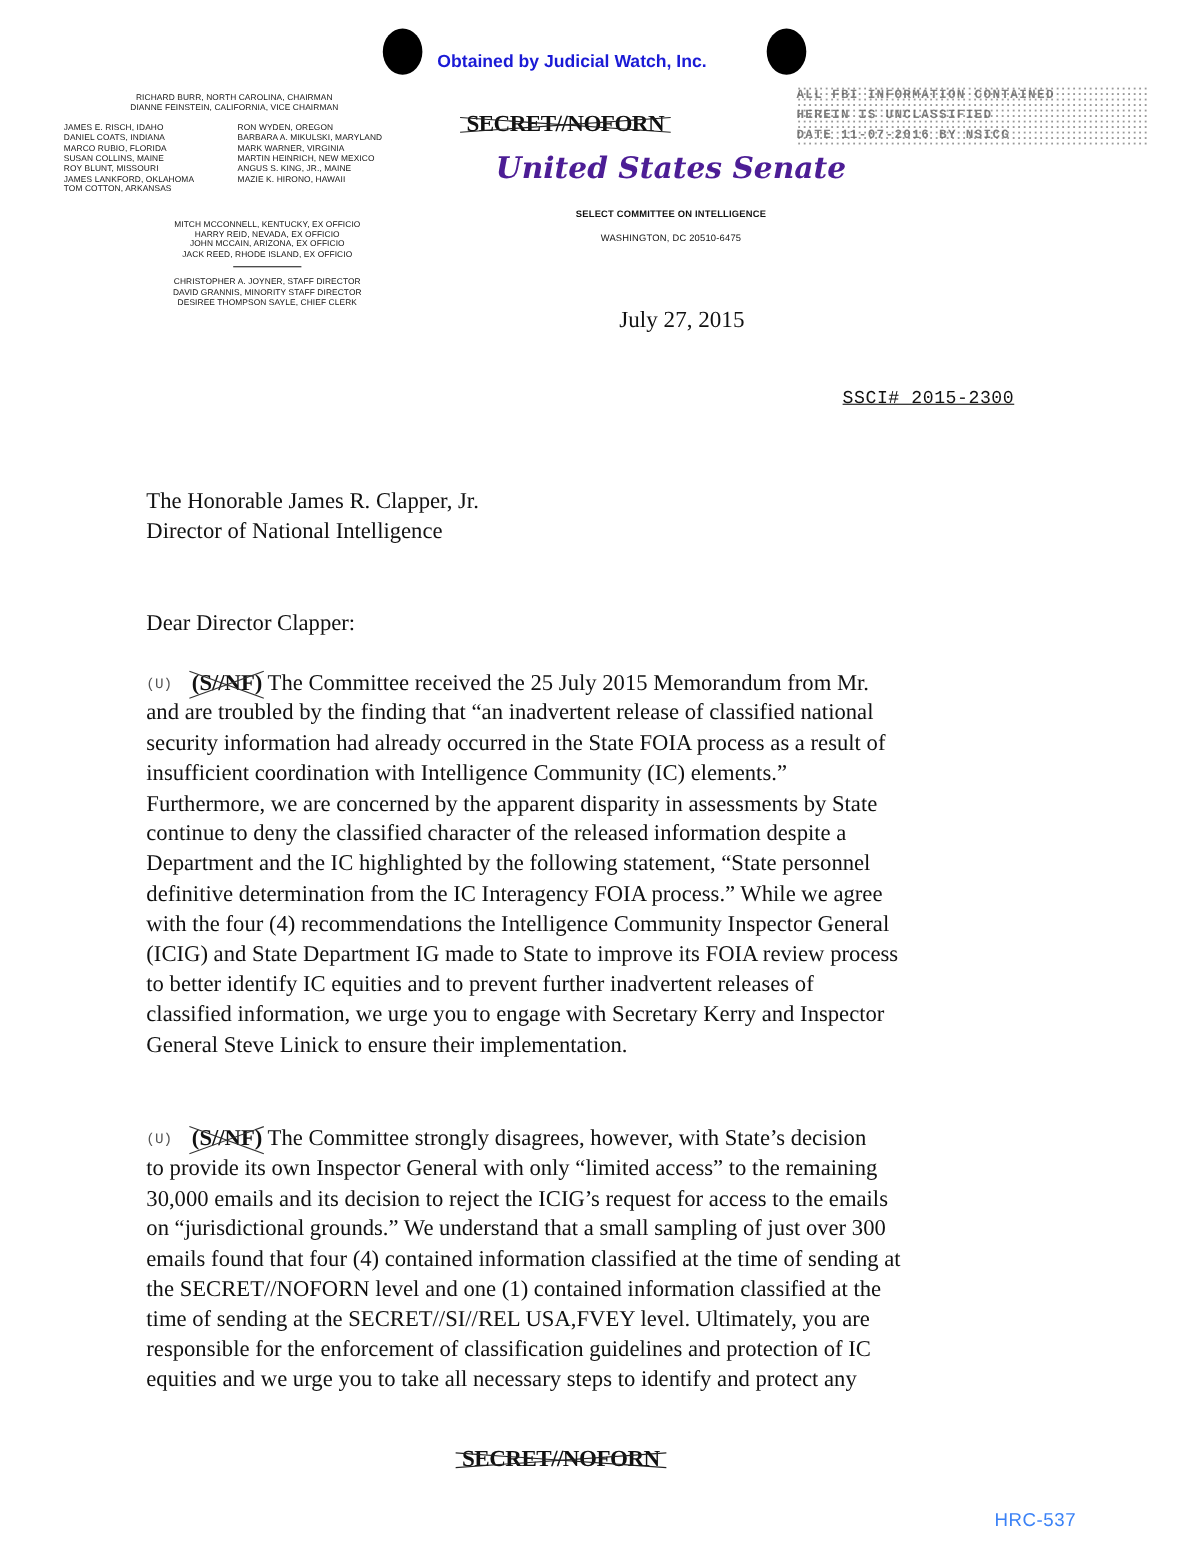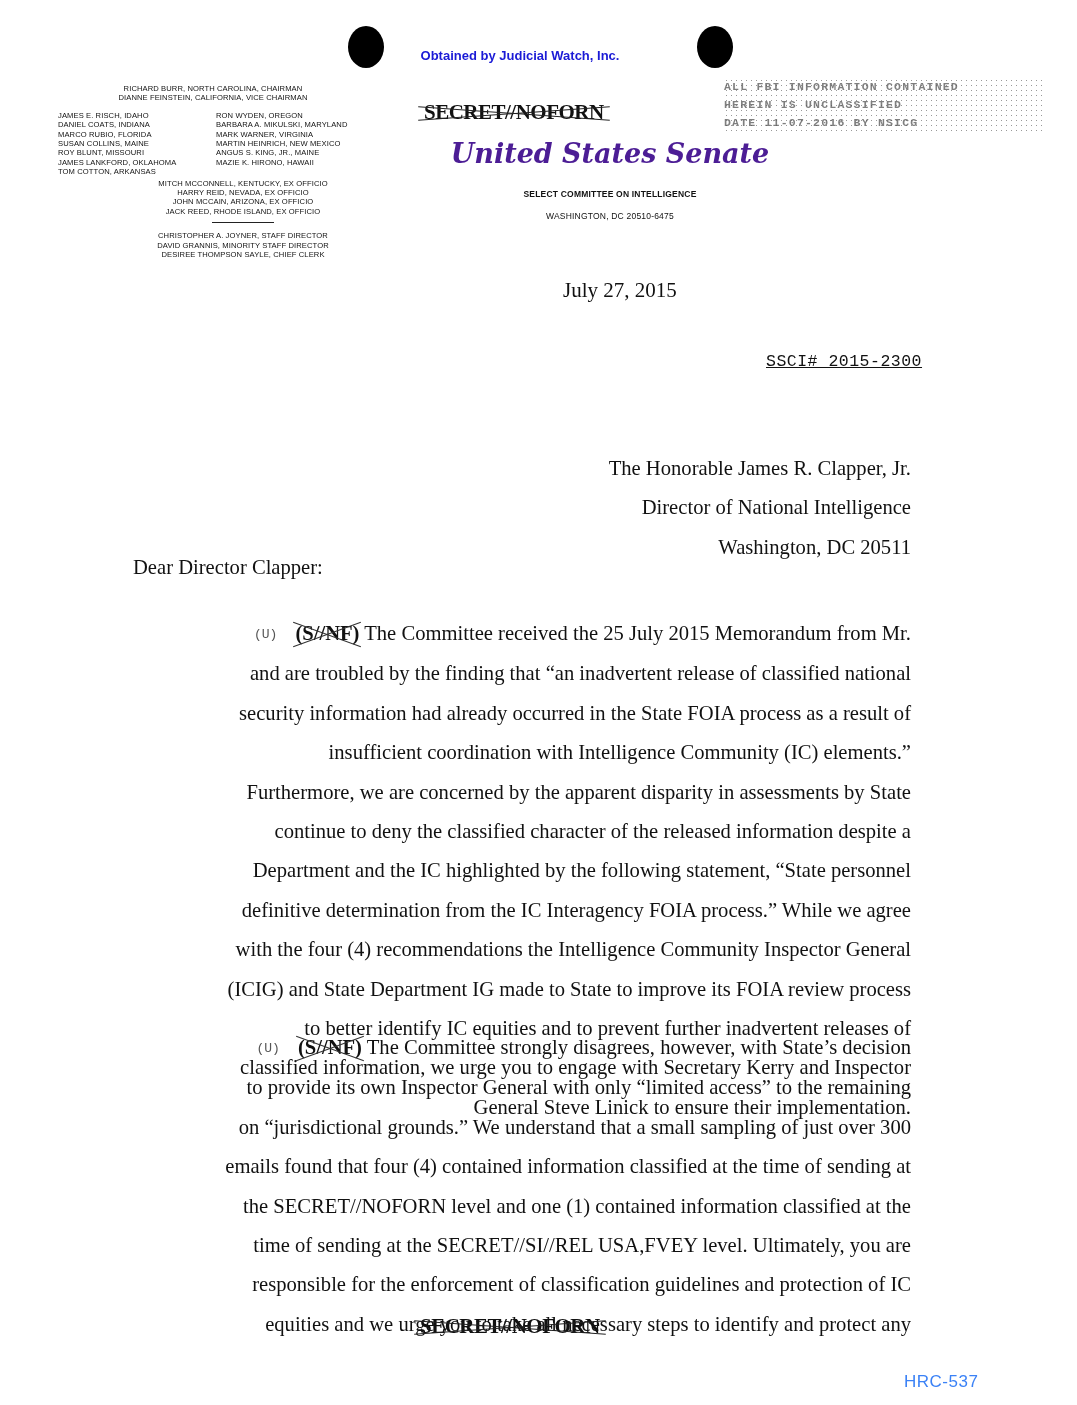--- a/index.html
+++ b/index.html
@@ -4,21 +4,21 @@
 <style>
   html, body { margin: 0; padding: 0; background: #ffffff; }
   body { width: 1077px; height: 1405px; position: relative; overflow: hidden; color: #111; }
   .abs { position: absolute; }
   .sans { font-family: "Liberation Sans", "DejaVu Sans", sans-serif; }
   .serif { font-family: "Liberation Serif", "DejaVu Serif", serif; }
   .mono { font-family: "Liberation Mono", "DejaVu Sans Mono", monospace; }
 
   .punch { position: absolute; width: 36px; height: 42px; border-radius: 50%; background: #000; }
 
-  .watermark { left: 0; width: 1040px; top: 48px; text-align: center; font-size: 13px; font-weight: bold; color: #1a1ad6; }
+  .watermark { left: 0; width: 1040px; top: 48px; text-align: center; font-size: 16px; font-weight: bold; color: #1a1ad6; }
 
   .roster { font-size: 7.6px; line-height: 9.4px; text-transform: uppercase; letter-spacing: 0.1px; color: #111; }
   .roster .center { text-align: center; }
   .roster-cols { display: flex; gap: 0; }
   .roster-cols .col { width: 158px; }
   .roster .rule { width: 62px; height: 1px; background: #222; margin: 6px auto 8px auto; }
 
   .classification { font-family: "Liberation Serif", serif; font-weight: bold; font-size: 21px; letter-spacing: -0.5px; color: #111; }
   .classification .x { position: absolute; left: -6px; right: -6px; top: 50%; height: 1px; background: #222; }
   .classification .x1 { transform: rotate(4deg); }
@@ -29,21 +29,21 @@
     background-size: 5px 5px; }
   .stamp .line { font-size: 11.5px; line-height: 18px; font-weight: bold; color: #555; letter-spacing: 1.2px; white-space: nowrap; font-family: "Liberation Mono", monospace; opacity: 0.75; }
 
   .senate-title { left: 440px; top: 138px; width: 340px; text-align: center; font-family: "DejaVu Serif", serif; font-weight: bold; font-size: 27px; letter-spacing: 0px; color: #4c1d95; font-style: italic; }
   .committee { left: 440px; width: 340px; text-align: center; font-size: 8.5px; color: #111; letter-spacing: 0.2px; }
 
   .date { left: 563px; top: 278px; font-size: 21px; }
   .ssci { left: 766px; top: 352px; font-size: 16.5px; text-decoration: underline; letter-spacing: 0.5px; }
 
   .letter { left: 133px; width: 790px; font-size: 20.6px; line-height: 27.4px; color: #111; }
-  .letter p { margin: 12px; white-space: nowrap; text-align: right; }
+  .letter p { margin: 0; white-space: nowrap; }
   .marking-old { position: relative; display: inline-block; font-weight: bold; }
   .marking-old::before, .marking-old::after { content: ""; position: absolute; left: -4px; right: -4px; top: 50%; height: 1px; background: #333; }
   .marking-old::before { transform: rotate(20deg); }
   .marking-old::after { transform: rotate(-20deg); }
   .marking-u { font-size: 13px; color: #555; margin-right: 18px; vertical-align: 2px; }
 
   .batesno { left: 904px; top: 1372px; font-size: 17px; color: #3b82f6; letter-spacing: 0.5px; }
 </style>
 </head>
 <body>
@@ -70,21 +70,21 @@
     </div>
     <div class="col">
       <div>RON WYDEN, OREGON</div>
       <div>BARBARA A. MIKULSKI, MARYLAND</div>
       <div>MARK WARNER, VIRGINIA</div>
       <div>MARTIN HEINRICH, NEW MEXICO</div>
       <div>ANGUS S. KING, JR., MAINE</div>
       <div>MAZIE K. HIRONO, HAWAII</div>
     </div>
   </div>
-  <div class="center" style="margin-top:2px; margin-left:50px;">
+  <div class="center" style="margin-top:22px; margin-left:50px;">
     <div>MITCH McCONNELL, KENTUCKY, EX OFFICIO</div>
     <div>HARRY REID, NEVADA, EX OFFICIO</div>
     <div>JOHN McCAIN, ARIZONA, EX OFFICIO</div>
     <div>JACK REED, RHODE ISLAND, EX OFFICIO</div>
     <div class="rule"></div>
     <div>CHRISTOPHER A. JOYNER, STAFF DIRECTOR</div>
     <div>DAVID GRANNIS, MINORITY STAFF DIRECTOR</div>
     <div>DESIREE THOMPSON SAYLE, CHIEF CLERK</div>
   </div>
 </div>
@@ -104,21 +104,20 @@
 <div class="abs senate-title">United States Senate</div>
 <div class="abs committee sans" style="top:189px;font-weight:bold;">SELECT COMMITTEE ON INTELLIGENCE</div>
 <div class="abs committee sans" style="top:211px;">WASHINGTON, DC 20510-6475</div>
 
 <div class="abs date serif">July 27, 2015</div>
 <div class="abs ssci mono">SSCI# 2015-2300</div>
 
 <div class="abs letter serif" style="top:443px;">
   <p>The Honorable James R. Clapper, Jr.</p>
   <p>Director of National Intelligence</p>
-  <p>Washington, DC 20511</p>
 </div>
 
 <div class="abs letter serif" style="top:554px;">Dear Director Clapper:</div>
 
 <div class="abs letter serif" style="top:608px;">
   <p>
     <span class="marking-u mono">(U)</span><span class="marking-old">(S//NF)</span><span> The Committee received the 25 July 2015 Memorandum from Mr.</span>
   </p>
   <p>and are troubled by the finding that “an inadvertent release of classified national</p>
   <p>security information had already occurred in the State FOIA process as a result of</p>
@@ -132,20 +131,21 @@
   <p>to better identify IC equities and to prevent further inadvertent releases of</p>
   <p>classified information, we urge you to engage with Secretary Kerry and Inspector</p>
   <p>General Steve Linick to ensure their implementation.</p>
 </div>
 
 <div class="abs letter serif" style="top:1022px;">
   <p>
     <span class="marking-u mono">(U)</span><span class="marking-old">(S//NF)</span><span> The Committee strongly disagrees, however, with State’s decision</span>
   </p>
   <p>to provide its own Inspector General with only “limited access” to the remaining</p>
+  <p>30,000 emails and its decision to reject the ICIG’s request for access to the emails</p>
   <p>on “jurisdictional grounds.”  We understand that a small sampling of just over 300</p>
   <p>emails found that four (4) contained information classified at the time of sending at</p>
   <p>the SECRET//NOFORN level and one (1) contained information classified at the</p>
   <p>time of sending at the SECRET//SI//REL USA,FVEY level.  Ultimately, you are</p>
   <p>responsible for the enforcement of classification guidelines and protection of IC</p>
   <p>equities and we urge you to take all necessary steps to identify and protect any</p>
 </div>
 
 <div class="abs classification" style="left:420px; top:1314px;">
   <span>SECRET//NOFORN</span>

